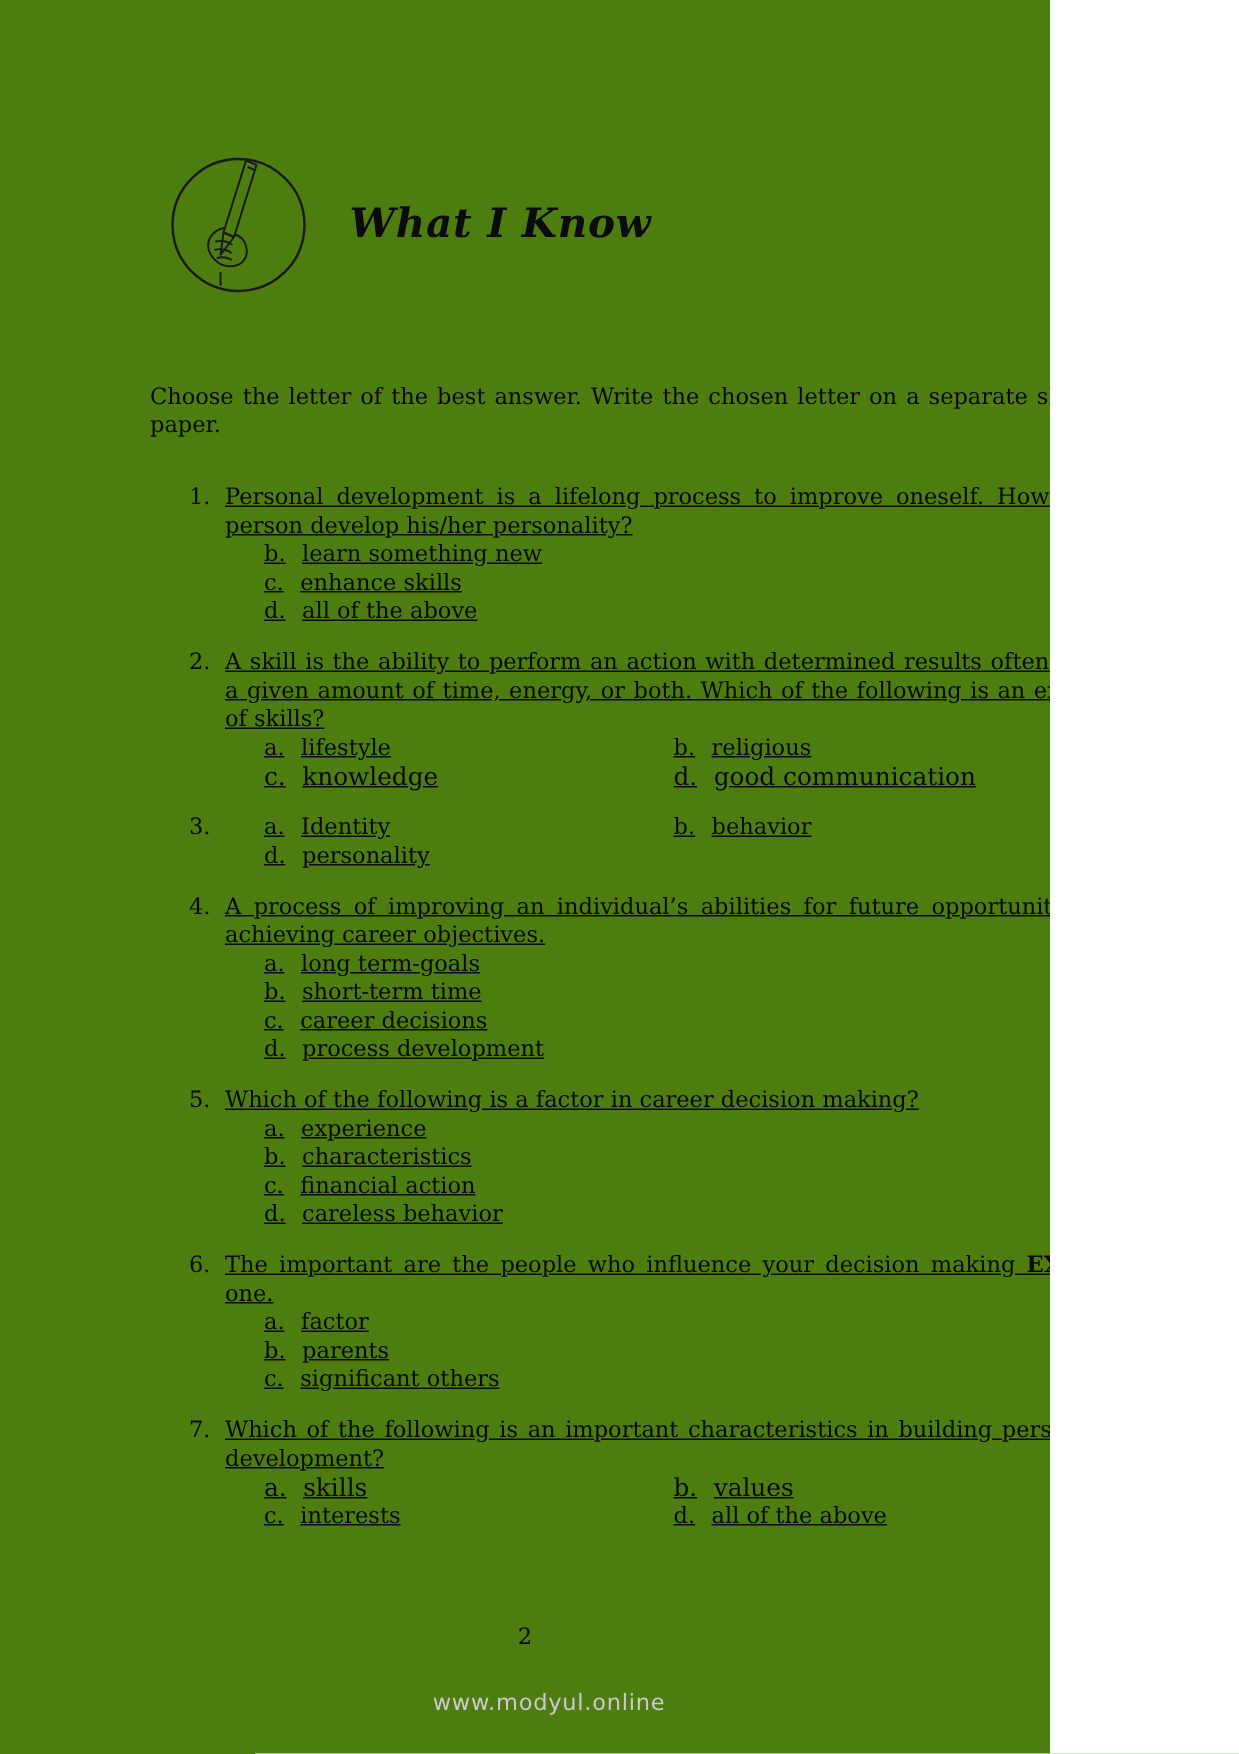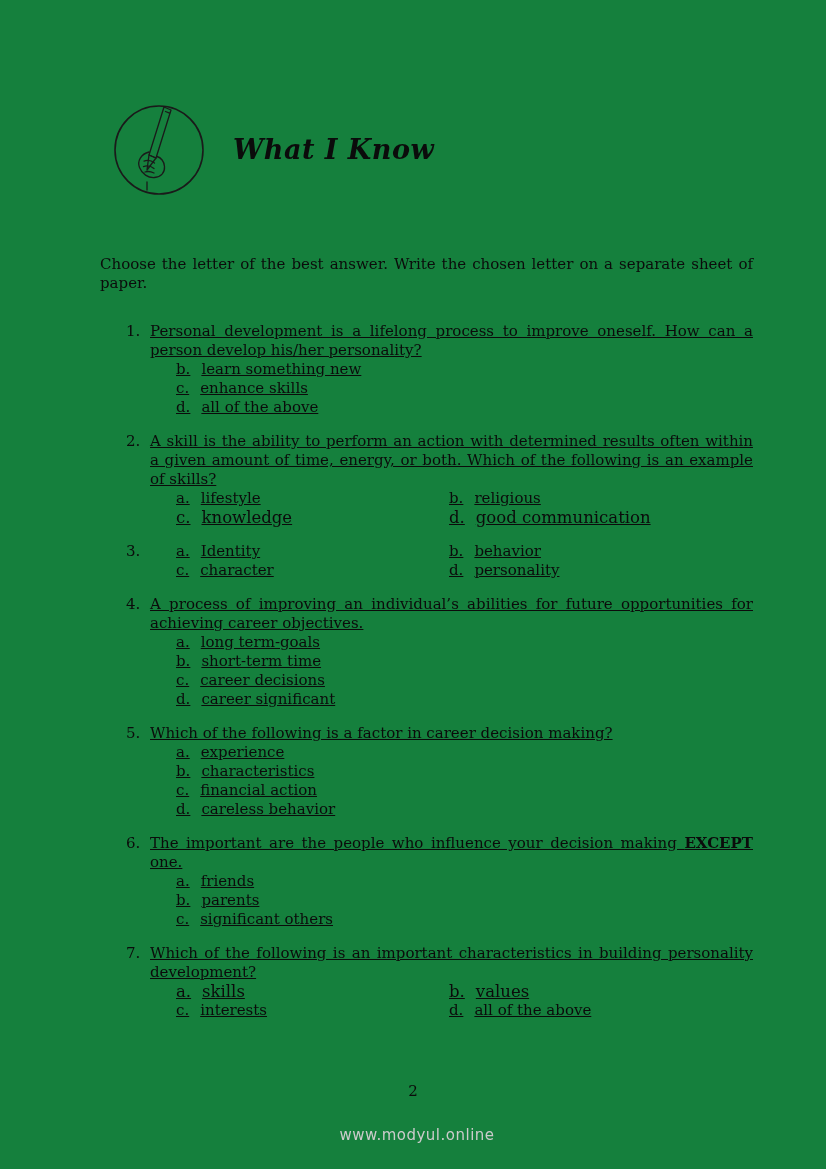--- a/index.html
+++ b/index.html
@@ -1,21 +1,21 @@
 <!DOCTYPE html>
 <html><head>
 <meta charset="utf-8">
 <style>
   * { box-sizing: border-box; }
   html, body { margin: 0; padding: 0; background: #ffffff; }
   .page {
     position: relative;
-    width: 826px;
+    width: 700px;
     height: 1169px;
-    background: #15803d;
+    background: #4d7c0f;
     font-family: "DejaVu Serif", "Liberation Serif", serif;
     color: #0b0b0b;
     overflow: hidden;
   }
   .header {
     position: absolute;
     top: 100px;
     left: 111px;
     display: flex;
     align-items: center;
@@ -57,21 +57,21 @@
     position: absolute;
     top: 1082px;
     left: 0;
     width: 100%;
     text-align: center;
     font-size: 15px;
   }
   .watermark {
     position: absolute;
     top: 1126px;
-    left: 4px;
+    left: 16px;
     width: 100%;
     text-align: center;
     font-size: 15px;
     color: #cbcbcb;
     letter-spacing: 0.5px;
     font-family: "DejaVu Sans", "Liberation Sans", sans-serif;
   }
 </style>
 </head>
 <body>
@@ -125,35 +125,34 @@
         </div>
       </div>
     </div>
 
     <div class="question" id="q-3">
       <span class="qnum">3.</span>
       <div class="qbody">
         <div class="options twocol">
           <div class="option"><span class="olabel">a.</span><span class="otext">Identity</span></div>
           <div class="option"><span class="olabel">b.</span><span class="otext">behavior</span></div>
-          <div class="option"><span class="olabel">c.</span><span class="otext">character</span></div>
           <div class="option"><span class="olabel">d.</span><span class="otext">personality</span></div>
         </div>
       </div>
     </div>
 
     <div class="question" id="q-4">
       <span class="qnum">4.</span>
       <div class="qbody">
         <div class="qtext">A process of improving an individual’s abilities for future opportunities for achieving career objectives.</div>
         <div class="options single">
           <div class="option"><span class="olabel">a.</span><span class="otext">long term-goals</span></div>
           <div class="option"><span class="olabel">b.</span><span class="otext">short-term time</span></div>
           <div class="option"><span class="olabel">c.</span><span class="otext">career decisions</span></div>
-          <div class="option"><span class="olabel">d.</span><span class="otext">career significant</span></div>
+          <div class="option"><span class="olabel">d.</span><span class="otext">process development</span></div>
         </div>
       </div>
     </div>
 
     <div class="question" id="q-5">
       <span class="qnum">5.</span>
       <div class="qbody">
         <div class="qtext">Which of the following is a factor in career decision making?</div>
         <div class="options single">
           <div class="option"><span class="olabel">a.</span><span class="otext">experience</span></div>
@@ -162,21 +161,21 @@
           <div class="option"><span class="olabel">d.</span><span class="otext">careless behavior</span></div>
         </div>
       </div>
     </div>
 
     <div class="question" id="q-6">
       <span class="qnum">6.</span>
       <div class="qbody">
         <div class="qtext"><span>The important are the people who influence your decision making </span><b>EXCEPT</b><span> one.</span></div>
         <div class="options single">
-          <div class="option"><span class="olabel">a.</span><span class="otext">friends</span></div>
+          <div class="option"><span class="olabel">a.</span><span class="otext">factor</span></div>
           <div class="option"><span class="olabel">b.</span><span class="otext">parents</span></div>
           <div class="option"><span class="olabel">c.</span><span class="otext">significant others</span></div>
         </div>
       </div>
     </div>
 
     <div class="question" id="q-7">
       <span class="qnum">7.</span>
       <div class="qbody">
         <div class="qtext">Which of the following is an important characteristics in building personality development?</div>

